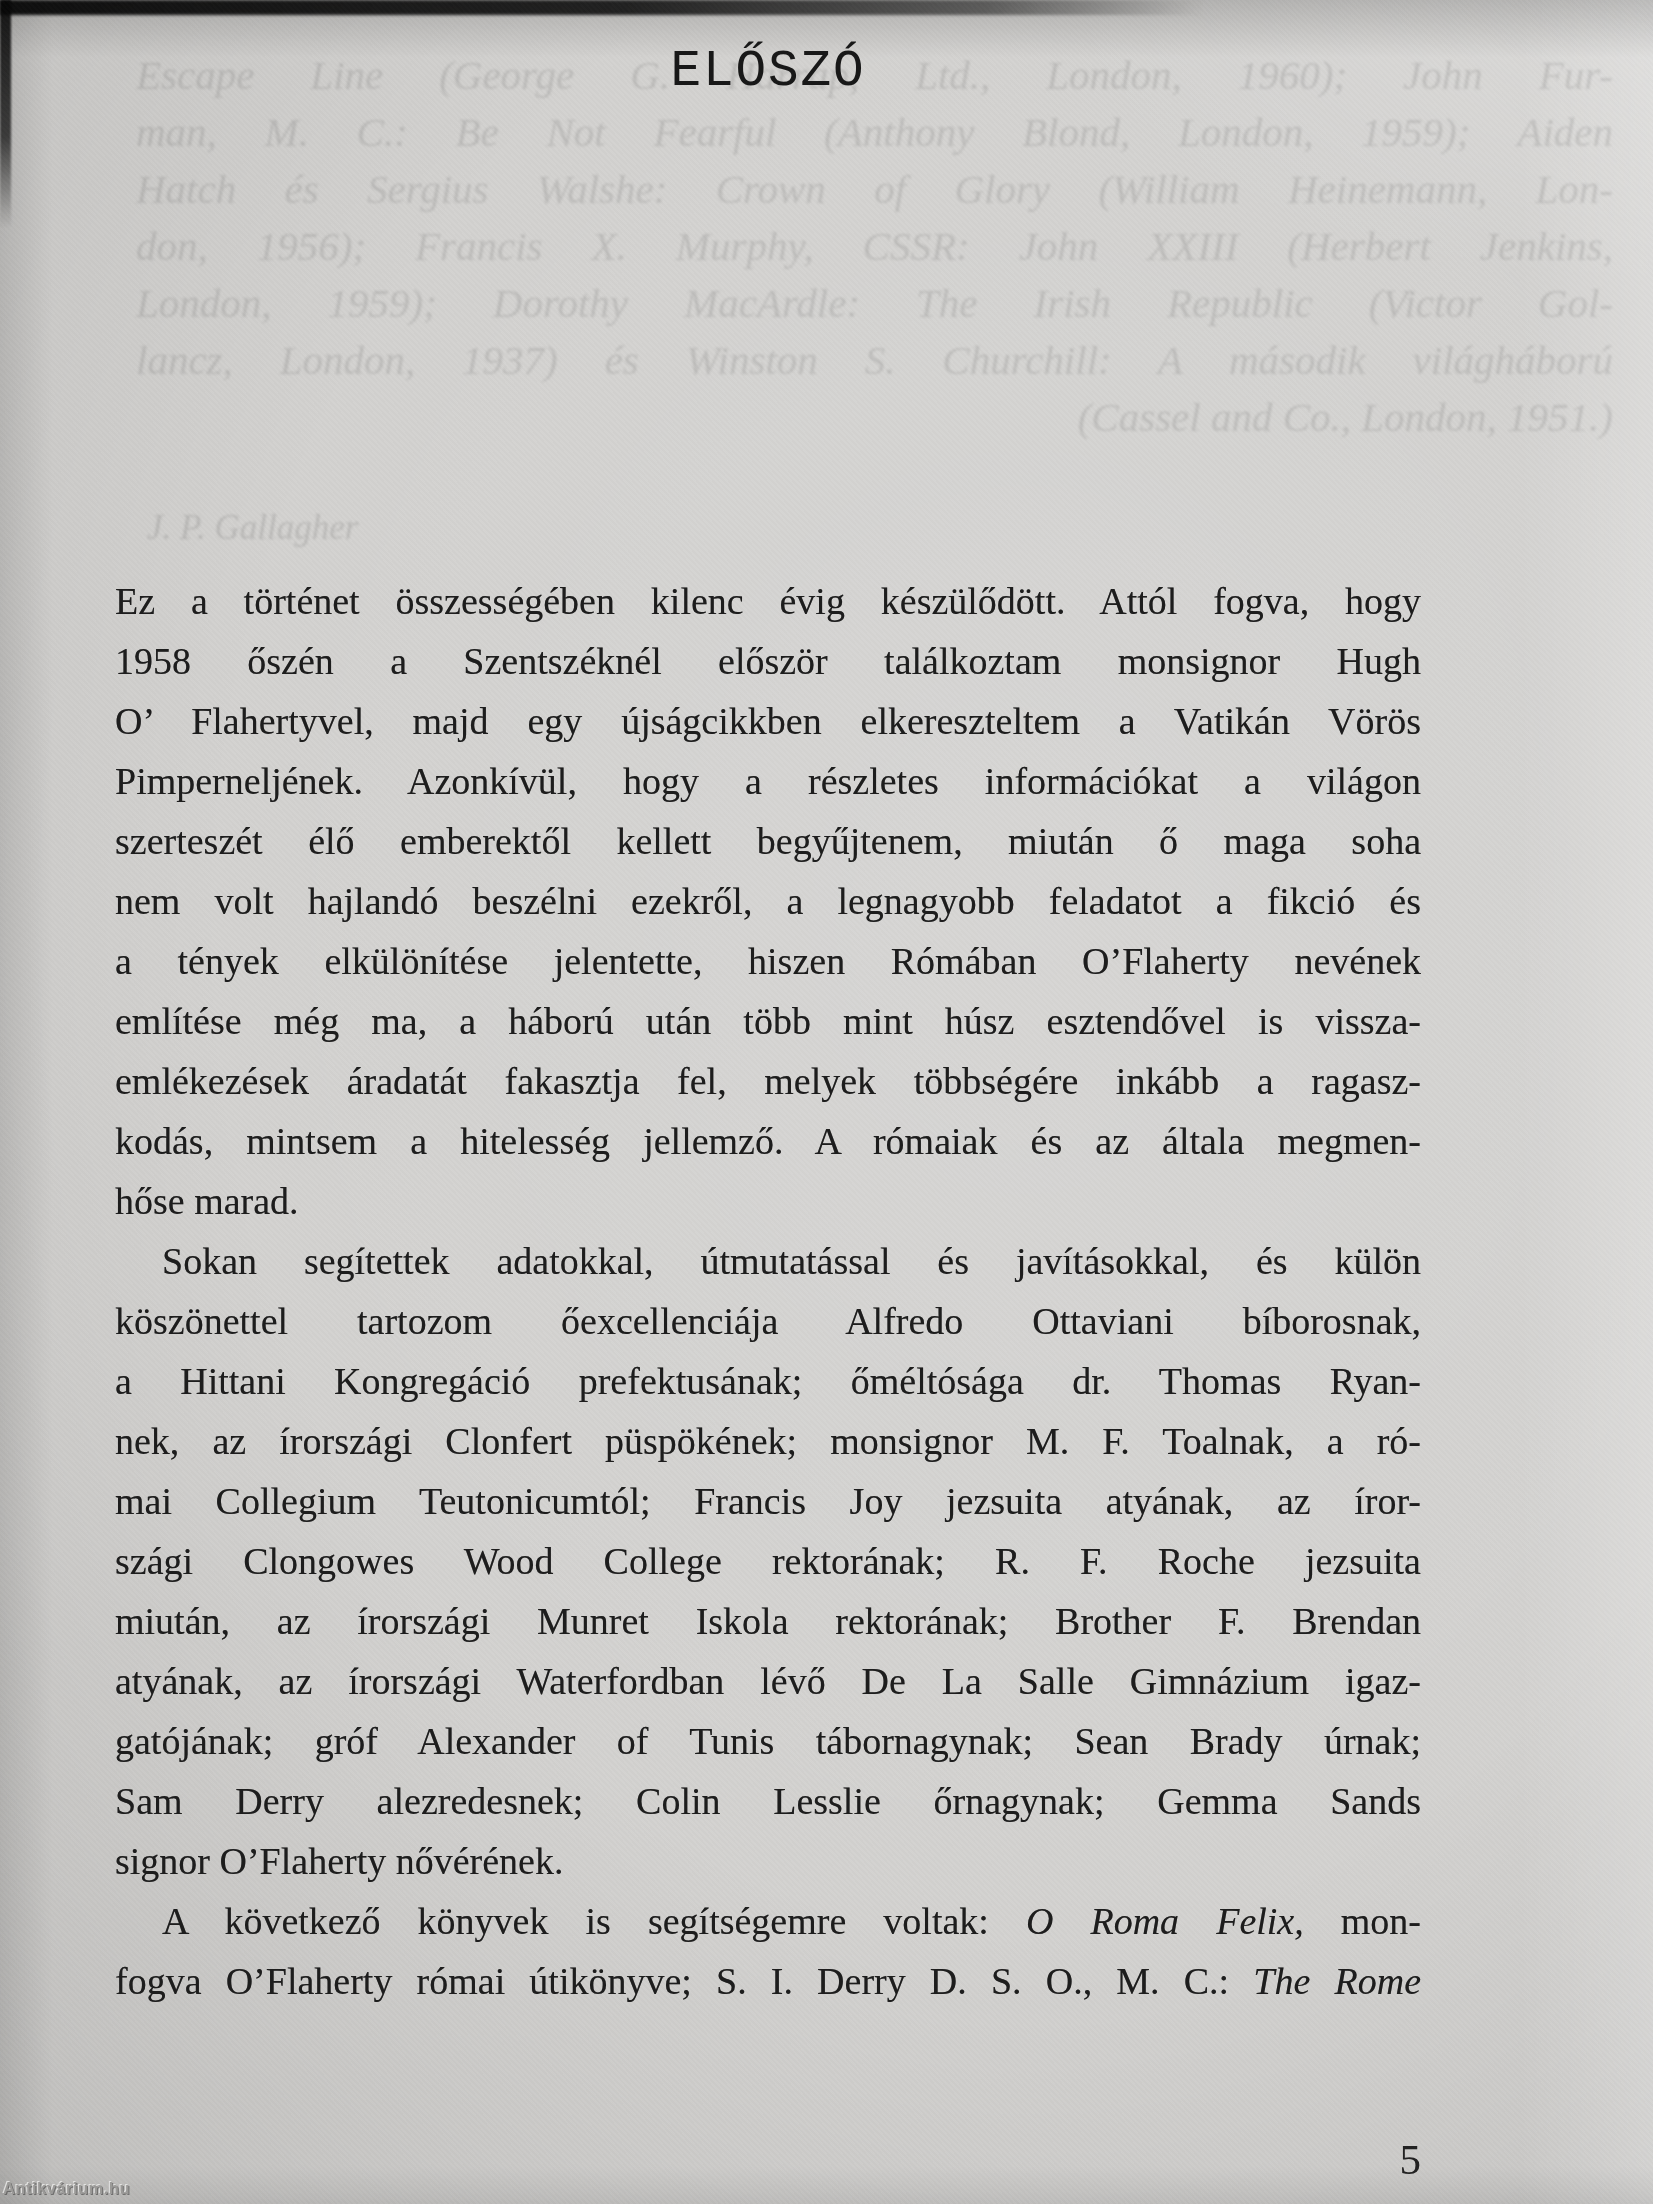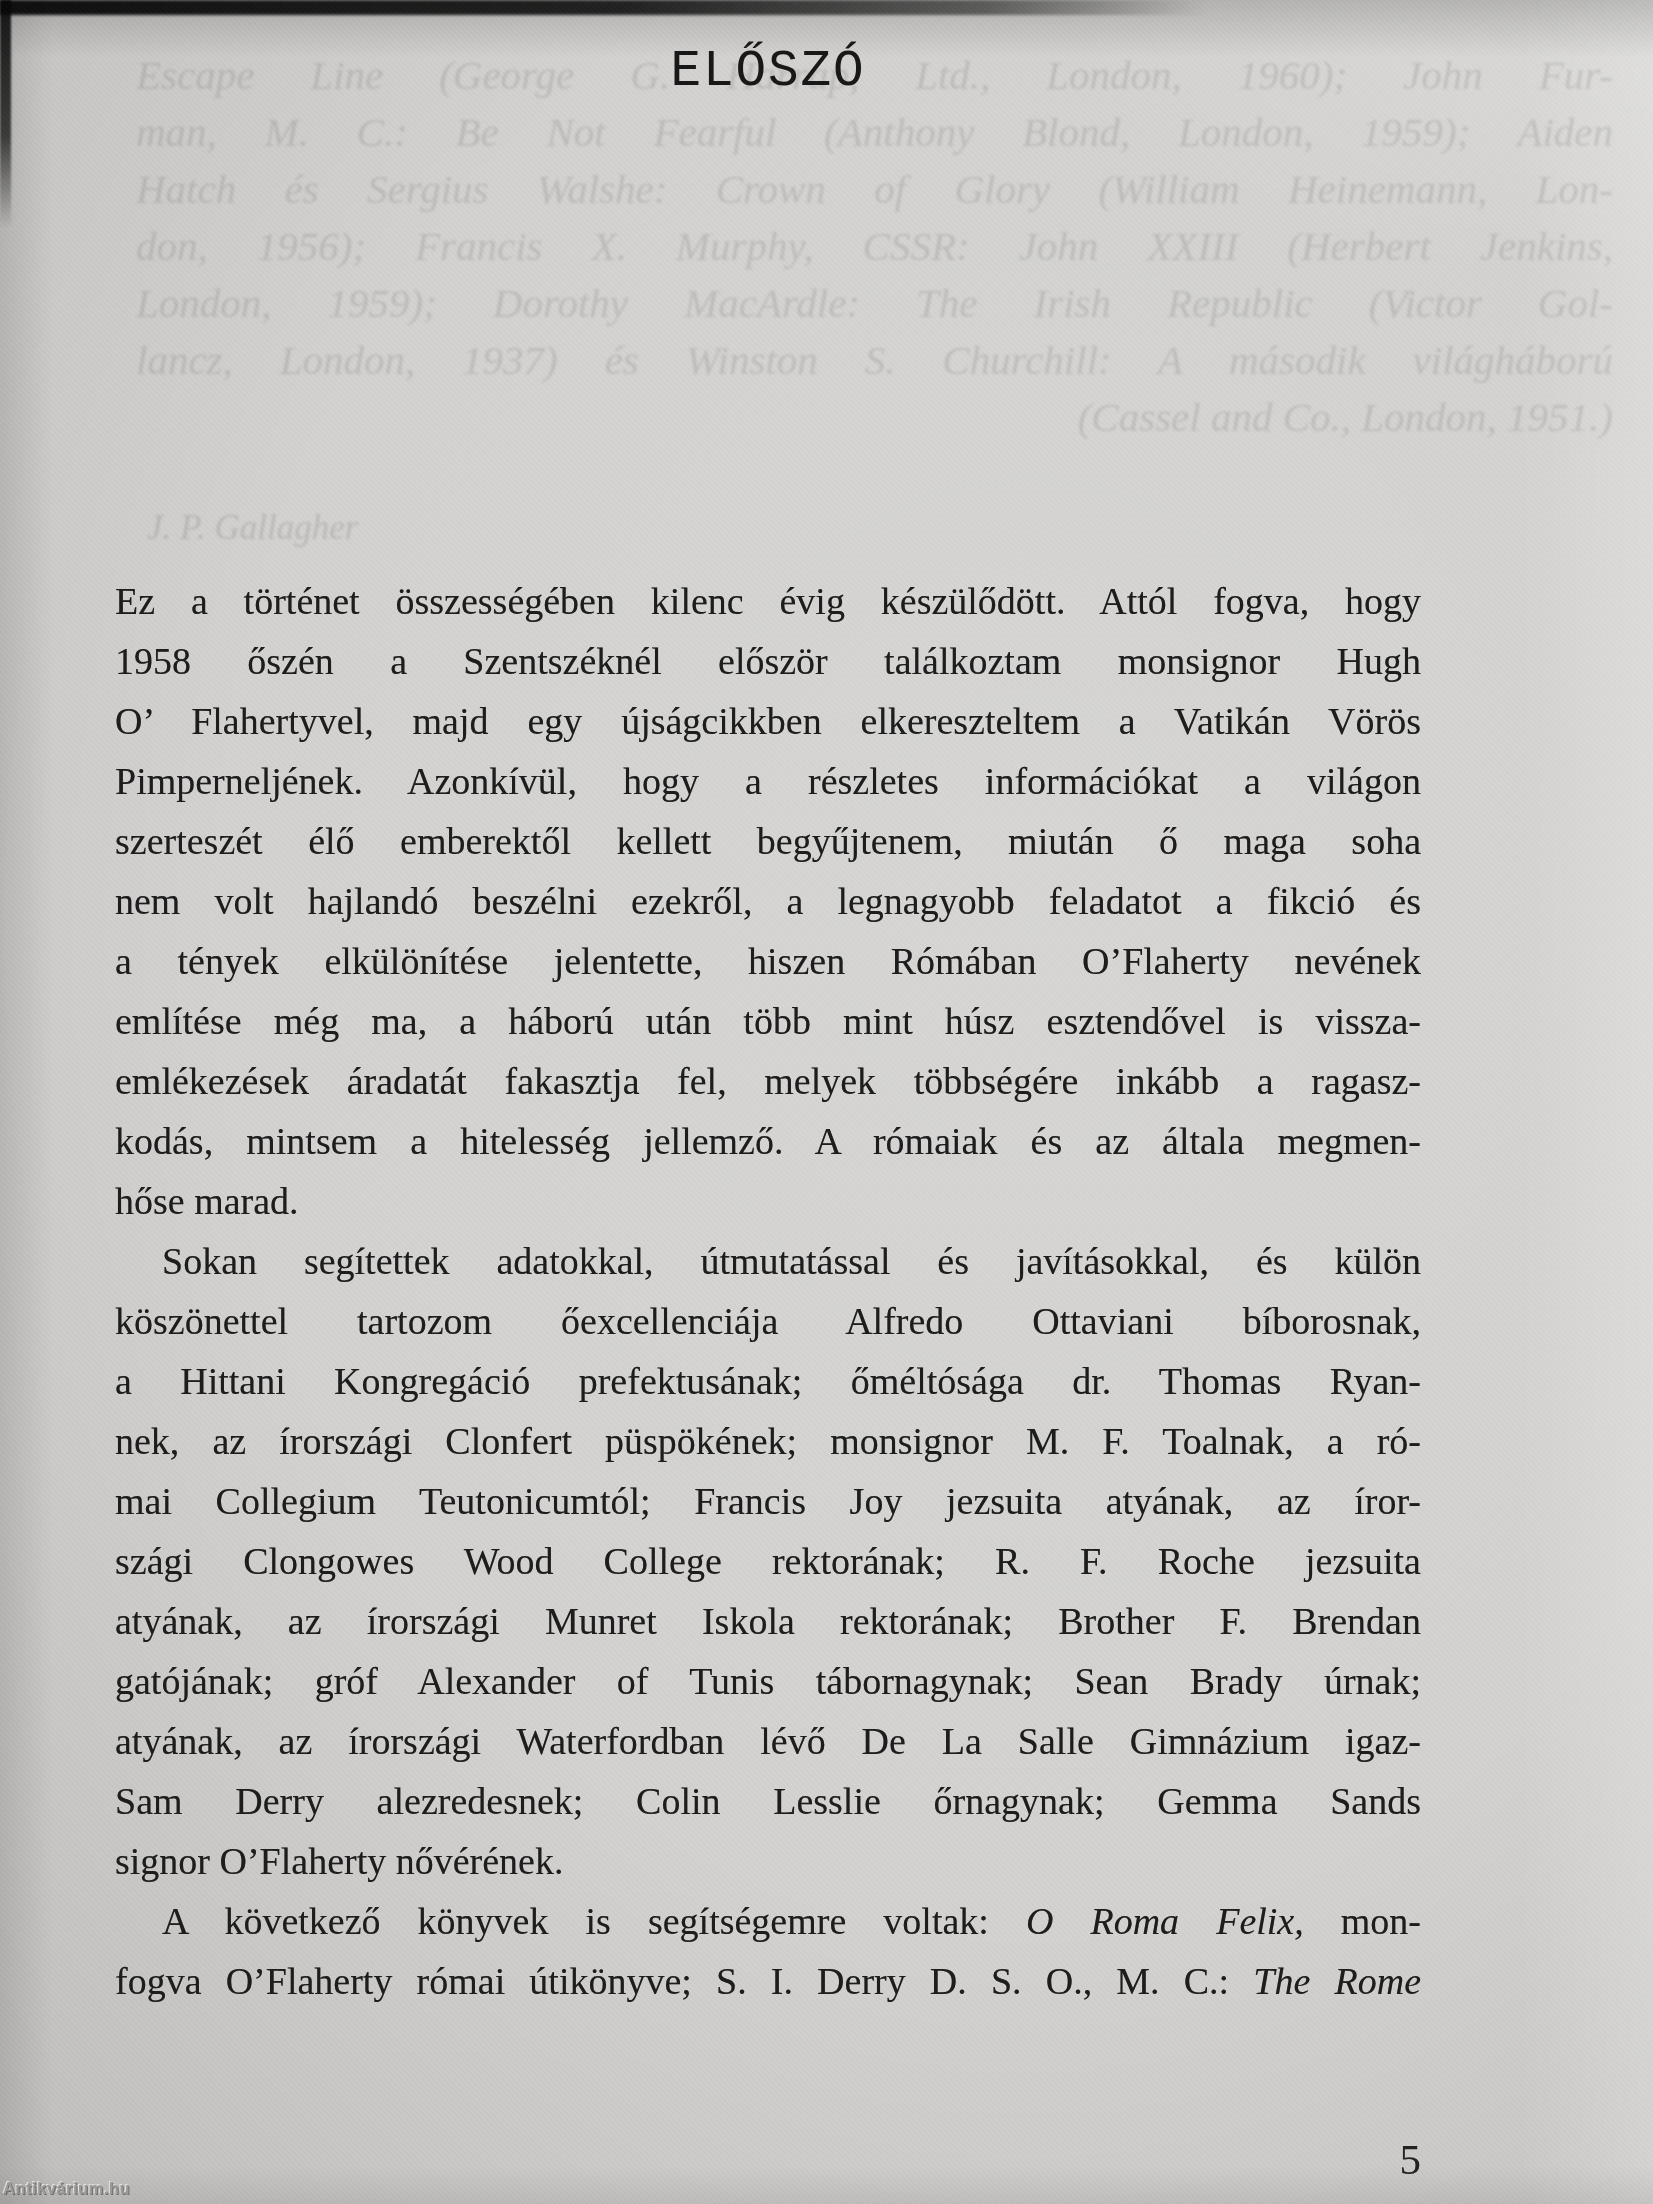--- a/index.html
+++ b/index.html
@@ -146,23 +146,23 @@
       <div class="line"><span>említése még ma, a háború után több mint húsz esztendővel is vissza-</span></div>
       <div class="line"><span>emlékezések áradatát fakasztja fel, melyek többségére inkább a ragasz-</span></div>
       <div class="line"><span>kodás, mintsem a hitelesség jellemző. A rómaiak és az általa megmen-</span></div>
       <div class="line last"><span>hőse marad.</span></div>
       <div class="line indent"><span>Sokan segítettek adatokkal, útmutatással és javításokkal, és külön</span></div>
       <div class="line"><span>köszönettel tartozom őexcellenciája Alfredo Ottaviani bíborosnak,</span></div>
       <div class="line"><span>a Hittani Kongregáció prefektusának; őméltósága dr. Thomas Ryan-</span></div>
       <div class="line"><span>nek, az írországi Clonfert püspökének; monsignor M. F. Toalnak, a ró-</span></div>
       <div class="line"><span>mai Collegium Teutonicumtól; Francis Joy jezsuita atyának, az íror-</span></div>
       <div class="line"><span>szági Clongowes Wood College rektorának; R. F. Roche jezsuita</span></div>
-      <div class="line"><span>atyának, az írországi Munret Iskola rektorának; Brother F. Brendan</span></div>
+      <div class="line"><span>miután, az írországi Munret Iskola rektorának; Brother F. Brendan</span></div>
+      <div class="line"><span>atyának, az írországi Waterfordban lévő De La Salle Gimnázium igaz-</span></div>
       <div class="line"><span>gatójának; gróf Alexander of Tunis tábornagynak; Sean Brady úrnak;</span></div>
-      <div class="line"><span>atyának, az írországi Waterfordban lévő De La Salle Gimnázium igaz-</span></div>
       <div class="line"><span>Sam Derry alezredesnek; Colin Lesslie őrnagynak; Gemma Sands</span></div>
       <div class="line last"><span>signor O’Flaherty nővérének.</span></div>
       <div class="line indent"><span>A következő könyvek is segítségemre voltak: </span><span class="it">O Roma Felix,</span><span> mon-</span></div>
       <div class="line"><span>fogva O’Flaherty római útikönyve; S. I. Derry D. S. O., M. C.: </span><span class="it">The Rome</span></div>
     </div>
 
   <div class="page-number">5</div>
 
   <div class="watermark">Antikvárium.hu</div>
 </div>

